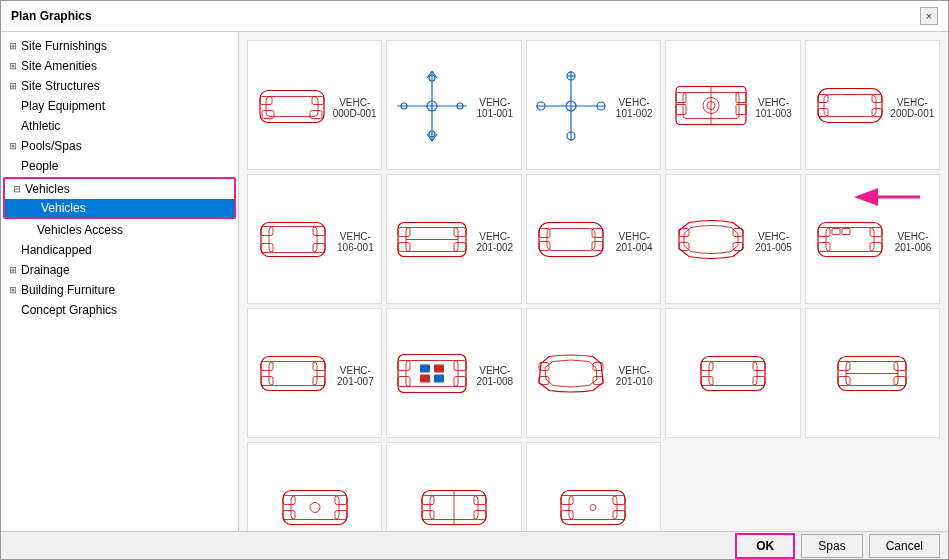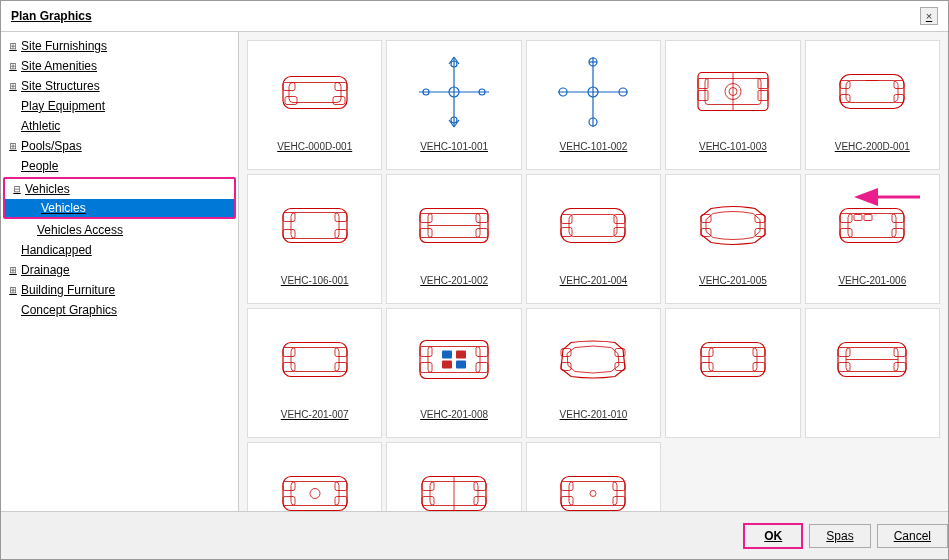--- a/index.html
+++ b/index.html
@@ -13,21 +13,20 @@
       min-height: 100vh;
     }
     .dialog {
       width: 949px;
       height: 560px;
       background: #14b8a6;
       border: 1px solid #999;
       box-shadow: 3px 3px 10px rgba(0,0,0,0.4);
       display: flex;
       flex-direction: column;
-      text-decoration: underline;
     }
     .title-bar {
       background: #fff;
       border-bottom: 1px solid #ccc;
       padding: 6px 10px;
       display: flex;
       align-items: center;
       justify-content: space-between;
     }
     .title-bar-text {
@@ -113,47 +112,46 @@
     }
     .grid {
       display: grid;
       grid-template-columns: repeat(5, 1fr);
       gap: 4px;
     }
     .card {
       background: #fff;
       border: 1px solid #ddd;
       display: flex;
-      flex-direction: column;
       align-items: center;
       padding: 6px 4px 4px;
       cursor: pointer;
       min-height: 130px;
     }
     .card-image {
       width: 100%;
       height: 90px;
       display: flex;
       align-items: center;
       justify-content: center;
     }
     .card-label {
       font-size: 10px;
       margin-top: 4px;
       text-align: center;
       color: #333;
     }
     .bottom-bar {
-      height: 48px;
+      height: 28px;
       background: #f0f0f0;
       border-top: 1px solid #ccc;
       display: flex;
       align-items: center;
       justify-content: flex-end;
-      padding: 0 0;
+      padding: 0 8px;
       gap: 6px;
     }
     .btn {
       padding: 4px 16px;
       font-size: 12px;
       border: 1px solid #aaa;
       background: #f0f0f0;
       cursor: pointer;
       min-width: 60px;
       text-align: center;

